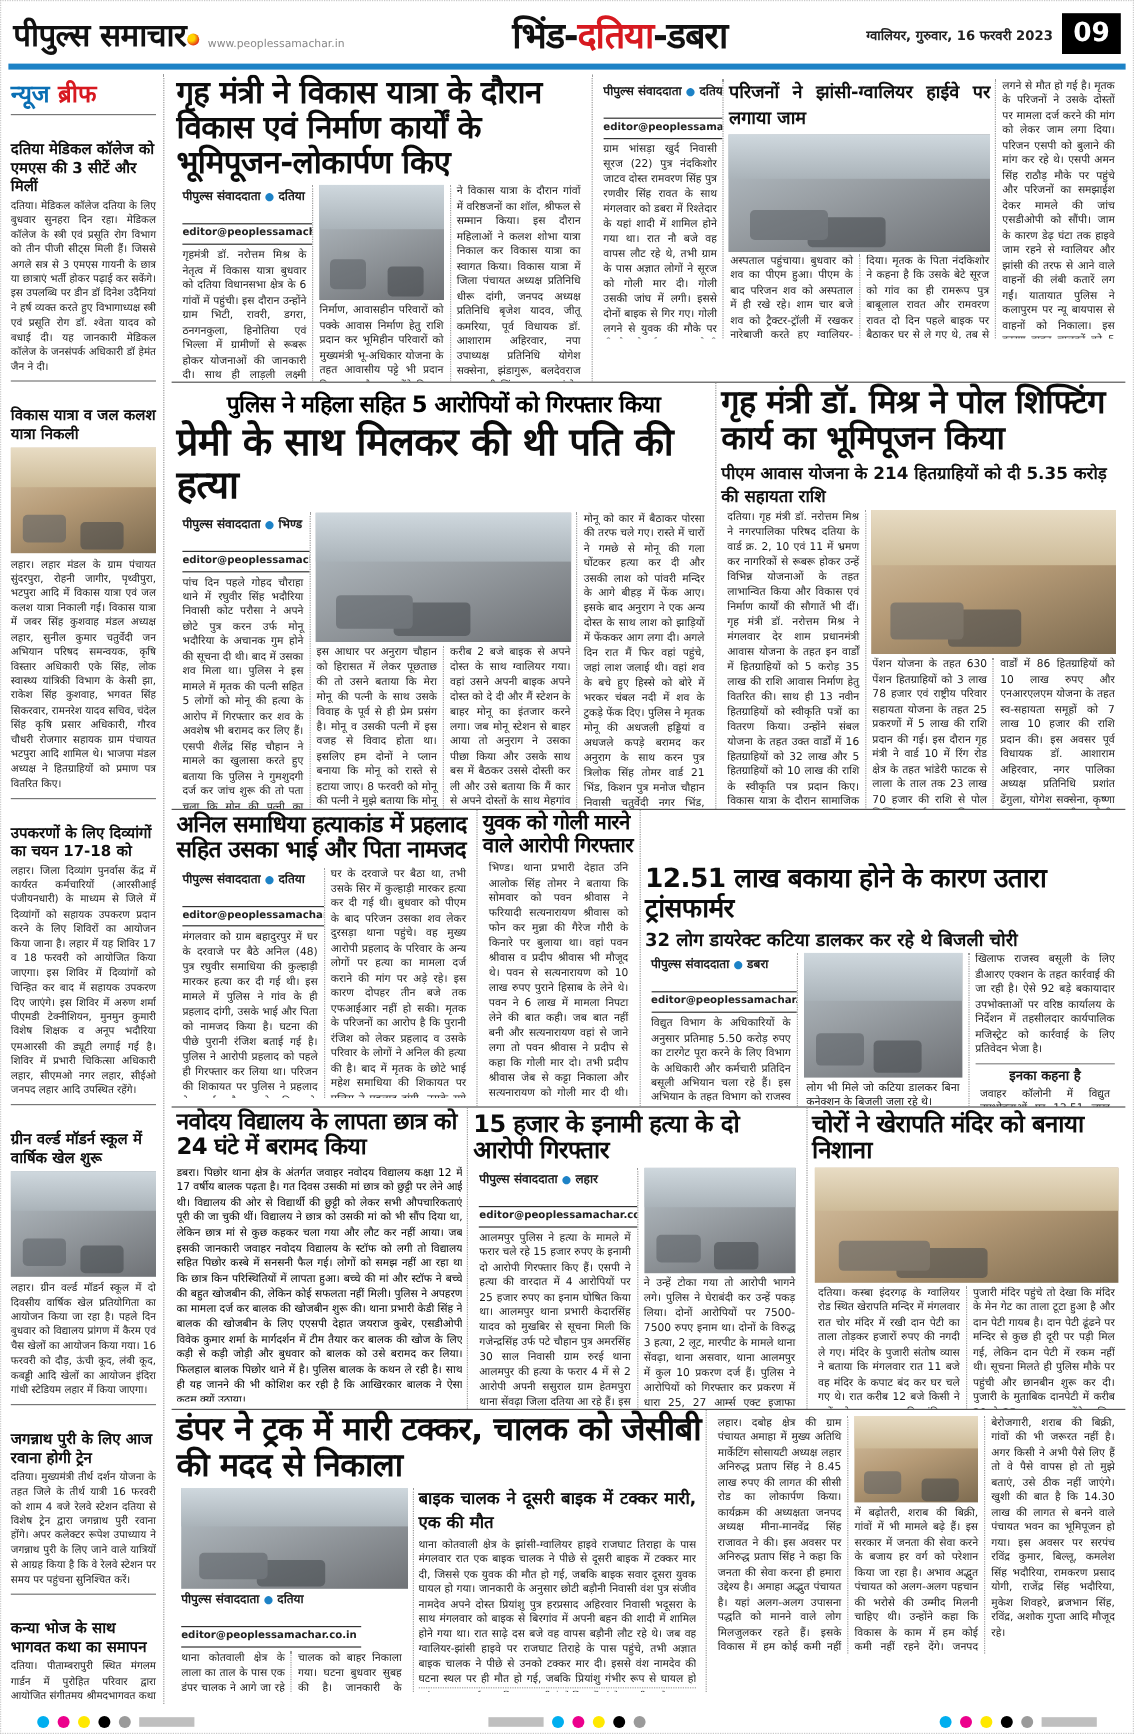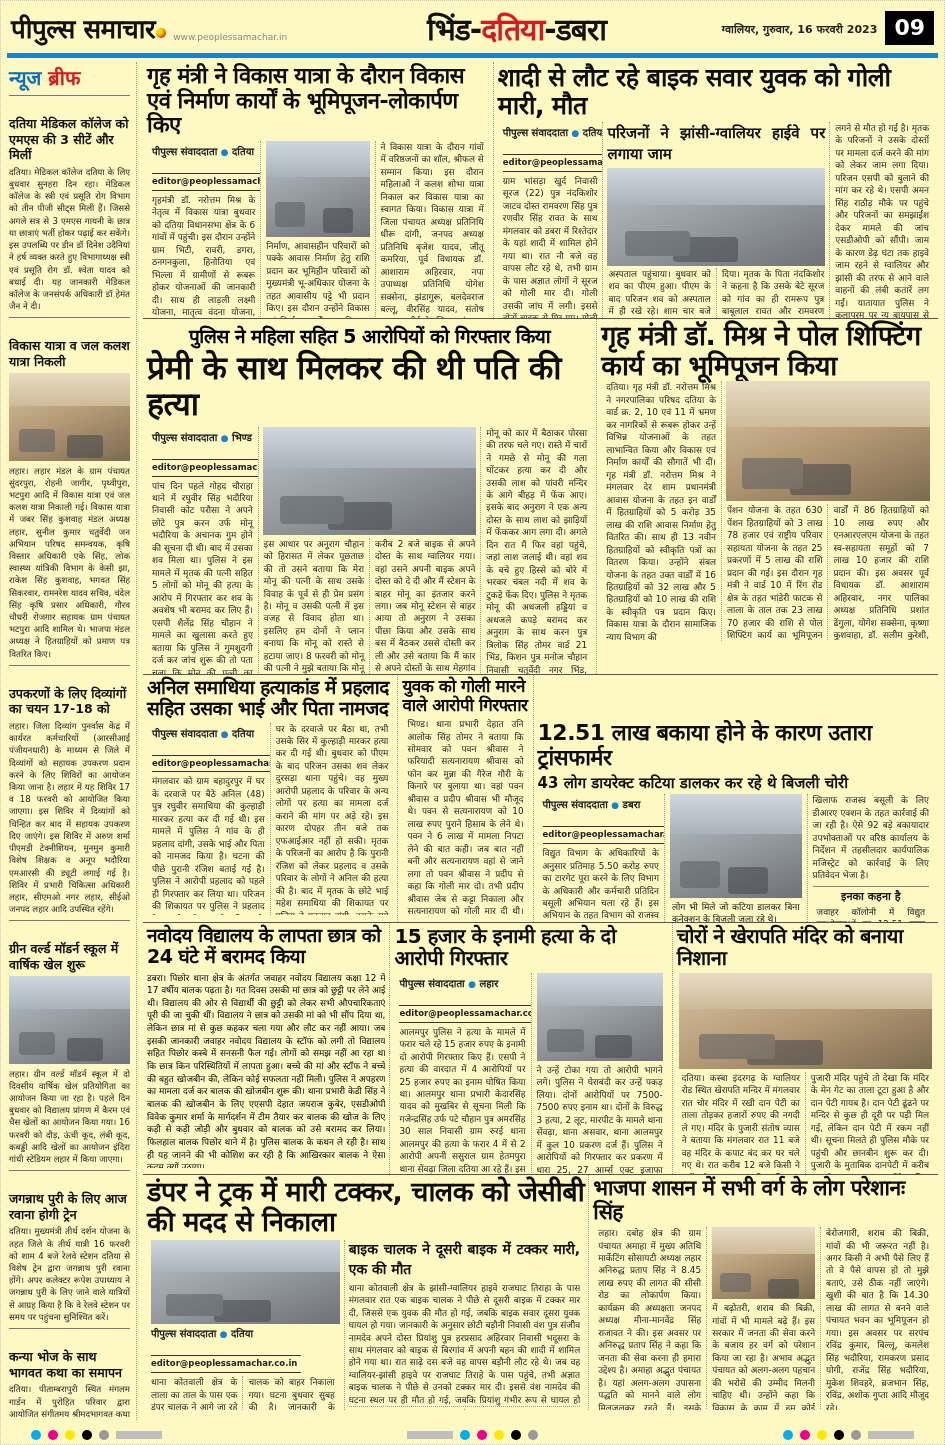--- a/index.html
+++ b/index.html
@@ -1,18 +1,18 @@
 <!DOCTYPE html>
 <html lang="hi"><head>
 <meta charset="utf-8">
 <style>
   * { margin:0; padding:0; box-sizing:border-box; }
   html,body { background:#e9e9e9; }
   body { font-family:"DejaVu Sans","Liberation Sans",sans-serif; }
-  .page { position:relative; width:945px; height:1445px; margin:0 auto; background:#fef9c3;
+  .page { position:relative; width:945px; height:1445px; margin:0 auto; background:#ffffff;
           border:1px dotted #c9c9c9; overflow:hidden; }
 
   
   .mast { display:flex; align-items:center; height:52px; padding:4px 10px 2px 10px; }
   .logo-wrap { display:flex; align-items:flex-end; gap:6px; width:300px; }
   .logo { font-size:26px; font-weight:bold; color:#111; letter-spacing:-0.5px; white-space:nowrap; }
   .logo-dot { display:inline-block; width:10px; height:10px; border-radius:50%;
               background:radial-gradient(circle at 35% 35%, #ffd400 30%, #e1251b 75%); margin:0 1px; }
   .logo-url { font-size:9px; color:#888; padding-bottom:4px; }
   .edition { flex:1; text-align:center; font-size:30px; font-weight:bold; color:#111; letter-spacing:-1px; }
@@ -117,39 +117,38 @@
       <div class="bitem">
         <div class="bhl">कन्या भोज के साथ भागवत कथा का समापन</div>
         <div class="bbody">दतिया। पीताम्बरापुरी स्थित मंगलम गार्डन में पुरोहित परिवार द्वारा आयोजित संगीतमय श्रीमदभागवत कथा का बुधवार को हवन, पूर्णाहुति और कन्या भोज के साथ समापन हो गया। इस अवसर पर कथा पारीक्षित पं. विद्या-रामस्वरूप पुरोहित, सुरेश, बालकृष्ण, राजेन्द्र, रामप्रकाश, हरिराम, अनिल, देवेन्द्र, धर्मेंद्र, संजीव, मनोज, संतोष, विनोद, प्रमोद, पंकज, संदीप, नीरज, विनीत, पीयूष, शुभेन्दु, वासुदेव, माधव व शांतनु पुरोहित आदि मौजूद रहे।</div>
       </div>
     </aside>
 
     <main>
 
       <div class="row" style="height:256px;">
         <section class="art" style="width:44%; padding:2px 4px;">
-          <div class="hl" style="font-size:22px;">गृह मंत्री ने विकास यात्रा के दौरान विकास एवं निर्माण कार्यों के भूमिपूजन-लोकार्पण किए</div>
+          <div class="hl" style="font-size:26px;">गृह मंत्री ने विकास यात्रा के दौरान विकास एवं निर्माण कार्यों के भूमिपूजन-लोकार्पण किए</div>
           <div class="cols" style="height:188px; margin-top:3px;">
             <div class="col">
               <div class="byline">
                 <div class="who"><span>पीपुल्स संवाददाता</span> <span class="dot">●</span> <span>दतिया</span></div>
                 <div class="mail">editor@peoplessamachar.co.in</div>
               </div>
               <span>गृहमंत्री डॉ. नरोत्तम मिश्र के नेतृत्व में विकास यात्रा बुधवार को दतिया विधानसभा क्षेत्र के 6 गांवों में पहुंची। इस दौरान उन्होंने ग्राम भिटी, रावरी, डगरा, ठनगनकुला, हिनोतिया एवं भिल्ला में ग्रामीणों से रूबरू होकर योजनाओं की जानकारी दी। साथ ही लाड़ली लक्ष्मी योजना, मातृत्व वंदना योजना, प्रधानमंत्री एवं मुख्यमंत्री कृषक सम्मान निधि योजना के तहत हितग्राहियों को लाभान्वित भी किया। गृह मंत्री ने शौचालय</span>
             </div>
             <div class="col">
               <div class="photo" style="height:96px; margin-bottom:3px;"></div>
               <span>निर्माण, आवासहीन परिवारों को पक्के आवास निर्माण हेतु राशि प्रदान कर भूमिहीन परिवारों को मुख्यमंत्री भू-अधिकार योजना के तहत आवासीय पट्टे भी प्रदान किए। इस दौरान उन्होंने विकास एवं निर्माण कार्यों का भूमिपूजन एवं लोकार्पण भी किया। गृह मंत्री</span>
             </div>
             <div class="col">ने विकास यात्रा के दौरान गांवों में वरिष्ठजनों का शॉल, श्रीफल से सम्मान किया। इस दौरान महिलाओं ने कलश शोभा यात्रा निकाल कर विकास यात्रा का स्वागत किया। विकास यात्रा में जिला पंचायत अध्यक्ष प्रतिनिधि धीरू दांगी, जनपद अध्यक्ष प्रतिनिधि बृजेश यादव, जीतू कमरिया, पूर्व विधायक डॉ. आशाराम अहिरवार, नपा उपाध्यक्ष प्रतिनिधि योगेश सक्सेना, झंडागुरू, बलदेवराज बल्लू, वीरसिंह यादव, संतोष यादव, सीईओ जिला पंचायत कमलेश भार्गव आदि उपस्थित थे।</div>
           </div>
         </section>
 
         <section class="art vsep" style="width:56%; padding:2px 4px;">
-          <div class="hl" style="font-size:25px;">शादी से लौट रहे बाइक सवार युवक को गोली मारी, मौत</div>
           <div class="cols" style="height:216px; margin-top:2px;">
             <div class="col" style="flex:0 0 24%;">
               <div class="byline">
                 <div class="who"><span>पीपुल्स संवाददाता</span> <span class="dot">●</span> <span>दतिया</span></div>
                 <div class="mail">editor@peoplessamachar.co.in</div>
               </div>
               <span>ग्राम भांसड़ा खुर्द निवासी सूरज (22) पुत्र नंदकिशोर जाटव दोस्त रामवरण सिंह पुत्र रणवीर सिंह रावत के साथ मंगलवार को डबरा में रिश्तेदार के यहां शादी में शामिल होने गया था। रात नौ बजे वह वापस लौट रहे थे, तभी ग्राम के पास अज्ञात लोगों ने सूरज को गोली मार दी। गोली उसकी जांघ में लगी। इससे दोनों बाइक से गिर गए। गोली लगने से युवक की मौके पर ही मौत हो गई। रामवरण ने ही घटना की सूचना मृतक के परिजनों को दी। जानकारी मिलने पर पुलिस मौके पर पहुंची और शव को जिला</span>
             </div>
             <div class="col" style="flex:0 0 52%; padding:0;">
               <div class="sub" style="font-size:15px; padding:1px 4px;">परिजनों ने झांसी-ग्वालियर हाईवे पर लगाया जाम</div>
@@ -182,20 +181,21 @@
                 <div class="col">इस आधार पर अनुराग चौहान को हिरासत में लेकर पूछताछ की तो उसने बताया कि मेरा मोनू की पत्नी के साथ उसके विवाह के पूर्व से ही प्रेम प्रसंग है। मोनू व उसकी पत्नी में इस वजह से विवाद होता था। इसलिए हम दोनों ने प्लान बनाया कि मोनू को रास्ते से हटाया जाए। 8 फरवरी को मोनू की पत्नी ने मुझे बताया कि मोनू अंडमान एक्सप्रेस से ग्वालियर आ रहा है। वह 9 फरवरी को दोपहर में ग्वालियर पहुंचेगा। इसके बाद अनुराग 9 फरवरी को दोपहर</div>
                 <div class="col">करीब 2 बजे बाइक से अपने दोस्त के साथ ग्वालियर गया। वहां उसने अपनी बाइक अपने दोस्त को दे दी और मैं स्टेशन के बाहर मोनू का इंतजार करने लगा। जब मोनू स्टेशन से बाहर आया तो अनुराग ने उसका पीछा किया और उसके साथ बस में बैठकर उससे दोस्ती कर ली और उसे बताया कि मैं कार से अपने दोस्तों के साथ मेहगांव से पोरसा जा रहा हूं। तुम्हें भी घर छोड़ दूंगा। जब वे छोटा गांव पहुंचे तो वहां अनुराग को उसके 3 दोस्त मिले। उनके साथ</div>
               </div>
             </div>
             <div class="col">मोनू को कार में बैठाकर पोरसा की तरफ चले गए। रास्ते में चारों ने गमछे से मोनू की गला घोंटकर हत्या कर दी और उसकी लाश को पांवरी मन्दिर के आगे बीहड़ में फेंक आए। इसके बाद अनुराग ने एक अन्य दोस्त के साथ लाश को झाड़ियों में फेंककर आग लगा दी। अगले दिन रात मैं फिर वहां पहुंचे, जहां लाश जलाई थी। वहां शव के बचे हुए हिस्से को बोरे में भरकर चंबल नदी में शव के टुकड़े फेंक दिए। पुलिस ने मृतक मोनू की अधजली हड्डियां व अधजले कपड़े बरामद कर अनुराग के साथ करन पुत्र त्रिलोक सिंह तोमर वार्ड 21 भिंड, किशन पुत्र मनोज चौहान निवासी चतुर्वेदी नगर भिंड, शैलेंद्र पुत्र रामवरण बघेल ककहरा नयागांव भिंड और मृतक की पत्नी निवासी परोसा थाना गोरमी भिंड को गिरफ्तार कर लिया।</div>
           </div>
         </section>
 
         <section class="art vsep" style="width:43%; padding:2px 4px;">
           <div class="hl" style="font-size:27px;">गृह मंत्री डॉ. मिश्र ने पोल शिफ्टिंग कार्य का भूमिपूजन किया</div>
+          <div class="sub" style="font-size:14px; margin:3px 0;">पीएम आवास योजना के 214 हितग्राहियों को दी 5.35 करोड़ की सहायता राशि</div>
           <div class="cols" style="height:260px;">
             <div class="col">दतिया। गृह मंत्री डॉ. नरोत्तम मिश्र ने नगरपालिका परिषद दतिया के वार्ड क्र. 2, 10 एवं 11 में भ्रमण कर नागरिकों से रूबरू होकर उन्हें विभिन्न योजनाओं के तहत लाभान्वित किया और विकास एवं निर्माण कार्यों की सौगातें भी दीं। गृह मंत्री डॉ. नरोत्तम मिश्र ने मंगलवार देर शाम प्रधानमंत्री आवास योजना के तहत इन वार्डों में हितग्राहियों को 5 करोड़ 35 लाख की राशि आवास निर्माण हेतु वितरित की। साथ ही 13 नवीन हितग्राहियों को स्वीकृति पत्रों का वितरण किया। उन्होंने संबल योजना के तहत उक्त वार्डों में 16 हितग्राहियों को 32 लाख और 5 हितग्राहियों को 10 लाख की राशि के स्वीकृति पत्र प्रदान किए। विकास यात्रा के दौरान सामाजिक न्याय विभाग की</div>
             <div class="col" style="flex:0 0 64%; padding:0;">
               <div class="photo warm" style="height:120px; margin:0 4px 3px 4px;"></div>
               <div class="cols" style="height:136px;">
                 <div class="col">पेंशन योजना के तहत 630 पेंशन हितग्राहियों को 3 लाख 78 हजार एवं राष्ट्रीय परिवार सहायता योजना के तहत 25 प्रकरणों में 5 लाख की राशि प्रदान की गई। इस दौरान गृह मंत्री ने वार्ड 10 में रिंग रोड क्षेत्र के तहत भांडेरी फाटक से लाला के ताल तक 23 लाख 70 हजार की राशि से पोल शिफ्टिंग कार्य का भूमिपूजन किया। उन्होंने इस दौरान पीएम स्वनिधि योजना के तहत उक्त</div>
                 <div class="col">वार्डों में 86 हितग्राहियों को 10 लाख रुपए और एनआरएलएम योजना के तहत स्व-सहायता समूहों को 7 लाख 10 हजार की राशि प्रदान की। इस अवसर पूर्व विधायक डॉ. आशाराम अहिरवार, नगर पालिका अध्यक्ष प्रतिनिधि प्रशांत ढेंगुला, योगेश सक्सेना, कृष्णा कुशवाहा, डॉ. सलीम कुरेशी, गोविंद ज्ञानानी सहित वार्डों के पार्षद उपस्थित रहे।</div>
               </div>
             </div>
           </div>
@@ -219,21 +219,21 @@
 
         <section class="art vsep" style="width:17%; padding:2px 4px;">
           <div class="hl" style="font-size:17px;">युवक को गोली मारने वाले आरोपी गिरफ्तार</div>
           <div class="cols" style="height:196px; margin-top:3px;">
             <div class="col">भिण्ड। थाना प्रभारी देहात उनि आलोक सिंह तोमर ने बताया कि सोमवार को पवन श्रीवास ने फरियादी सत्यनारायण श्रीवास को फोन कर मुन्ना की गैरेज गौरी के किनारे पर बुलाया था। वहां पवन श्रीवास व प्रदीप श्रीवास भी मौजूद थे। पवन से सत्यनारायण को 10 लाख रुपए पुराने हिसाब के लेने थे। पवन ने 6 लाख में मामला निपटा लेने की बात कही। जब बात नहीं बनी और सत्यनारायण वहां से जाने लगा तो पवन श्रीवास ने प्रदीप से कहा कि गोली मार दो। तभी प्रदीप श्रीवास जेब से कट्टा निकाला और सत्यनारायण को गोली मार दी थी। पुलिस ने आरोपियों को गिरफ्तार कर कट्टा बरामद कर लिया है।</div>
           </div>
         </section>
 
         <section class="art vsep" style="width:51%; padding:2px 4px;">
           <div class="hl" style="font-size:22px;margin-top:44px;">12.51 लाख बकाया होने के कारण उतारा ट्रांसफार्मर</div>
-          <div class="sub" style="font-size:15px; margin:2px 0;">43 लोग डायरेक्ट कटिया डालकर कर रहे थे बिजली चोरी</div>
+          <div class="sub" style="font-size:15px; margin:2px 0;">32 लोग डायरेक्ट कटिया डालकर कर रहे थे बिजली चोरी</div>
           <div class="cols" style="height:196px;">
             <div class="col">
               <div class="byline">
                 <div class="who"><span>पीपुल्स संवाददाता</span> <span class="dot">●</span> <span>डबरा</span></div>
                 <div class="mail">editor@peoplessamachar.co.in</div>
               </div>
               <span>विद्युत विभाग के अधिकारियों के अनुसार प्रतिमाह 5.50 करोड़ रुपए का टारगेट पूरा करने के लिए विभाग के अधिकारी और कर्मचारी प्रतिदिन बसूली अभियान चला रहे हैं। इस अभियान के तहत विभाग को राजस्व की भी प्राप्ति होती है, लेकिन इस शहर में कुछ ऐसे भी उपभोक्ता हैं, जिन पर लाखों रुपए बकाया निकल रहे हैं। बुधवार को विभाग की टीम जवाहर कॉलोनी पहुंची और 56 उपभोक्ताओं पर 12.51 लाख रुपए बकाया होने के कारण 100 केवी का ट्रांसफार्मर उतार लिया। वहां 32 ऐसे</span>
             </div>
             <div class="col" style="flex:0 0 36%;">
               <div class="photo" style="height:104px;"></div>
@@ -306,21 +306,20 @@
               <div style="font-size:8.9px; line-height:1.4; text-align:justify; margin-top:2px; height:124px; overflow:hidden;">थाना कोतवाली क्षेत्र के झांसी-ग्वालियर हाइवे राजघाट तिराहा के पास मंगलवार रात एक बाइक चालक ने पीछे से दूसरी बाइक में टक्कर मार दी, जिससे एक युवक की मौत हो गई, जबकि बाइक सवार दूसरा युवक घायल हो गया। जानकारी के अनुसार छोटी बड़ौनी निवासी वंश पुत्र संजीव नामदेव अपने दोस्त प्रियांशु पुत्र हरप्रसाद अहिरवार निवासी भदूसरा के साथ मंगलवार को बाइक से बिरगांव में अपनी बहन की शादी में शामिल होने गया था। रात साढ़े दस बजे वह वापस बड़ौनी लौट रहे थे। जब वह ग्वालियर-झांसी हाइवे पर राजघाट तिराहे के पास पहुंचे, तभी अज्ञात बाइक चालक ने पीछे से उनको टक्कर मार दी। इससे वंश नामदेव की घटना स्थल पर ही मौत हो गई, जबकि प्रियांशु गंभीर रूप से घायल हो गया। पुलिस मौके पर पहुंची और शव व घायल प्रियांशु को जिला अस्पताल पहुंचाया। प्रियांशु ने वंश की बहन सोनाली नामदेव को मोबाइल पर घटना की जानकारी दी। पुलिस ने अज्ञात बाइक चालक के खिलाफ गैर इरादतन हत्या का मामला दर्ज कर लिया है।</div>
               <div class="cols" style="height:56px; border-top:1px dotted #9a9a9a; padding-top:2px;">
                 <div class="col">फंस गया। दुर्घटना की जानकारी मिलने पर यातायात प्रभारी दीपक साहू मौके पर पहुंचे और करीब आधा घंटा की मशक्कत के बाद</div>
                 <div class="col">केबिन में फंसे रामवीर को बाहर निकलवाकर उसे गंभीर अवस्था में जिला अस्पताल में भर्ती कराया।</div>
               </div>
             </div>
           </div>
         </section>
 
         <section class="art vsep" style="width:44%; padding:2px 4px;">
-          <div class="hl" style="font-size:21px;">भाजपा शासन में सभी वर्ग के लोग परेशानः सिंह</div>
           <div class="cols" style="height:198px; margin-top:3px;">
             <div class="col">लहार। दबोह क्षेत्र की ग्राम पंचायत अमाहा में मुख्य अतिथि मार्केटिंग सोसायटी अध्यक्ष लहार अनिरुद्ध प्रताप सिंह ने 8.45 लाख रुपए की लागत की सीसी रोड का लोकार्पण किया। कार्यक्रम की अध्यक्षता जनपद अध्यक्ष मीना-मानवेंद्र सिंह राजावत ने की। इस अवसर पर अनिरुद्ध प्रताप सिंह ने कहा कि जनता की सेवा करना ही हमारा उद्देश्य है। अमाहा अद्भुत पंचायत है। यहां अलग-अलग उपासना पद्धति को मानने वाले लोग मिलजुलकर रहते हैं। इसके विकास में हम कोई कमी नहीं रहने देंगे, भाजपा किसी का भला नहीं कर सकती। उन्होंने शिवराज सरकार पर आरोप लगाते हुए कहा कि इस सरकार में मप्र में चोरी, किसान परेशान, गैस सिलेंडर की कीमतों</div>
             <div class="col">
               <div class="photo warm" style="height:72px; margin-bottom:3px;"></div>
               <span>में बढ़ोतरी, शराब की बिक्री, गांवों में भी मामले बढ़े हैं। इस सरकार में जनता की सेवा करने के बजाय हर वर्ग को परेशान किया जा रहा है। अभाव अद्भुत पंचायत को अलग-अलग पहचान की भरोसे की उम्मीद मिलनी चाहिए थी। उन्होंने कहा कि विकास के काम में हम कोई कमी नहीं रहने देंगे। जनपद पंचायत अध्यक्ष प्रतिनिधि मानवेंद्र सिंह राजावत ने अब जब भी मामलों की स्वीकृति होगी, शिलान्यास, भूमिपूजन कराया जाएगा।</span>
             </div>
             <div class="col">बेरोजगारी, शराब की बिक्री, गांवों की भी जरूरत नहीं है। अगर किसी ने अभी पैसे लिए हैं तो वे पैसे वापस हो तो मुझे बताएं, उसे ठीक नहीं जाएंगे। खुशी की बात है कि 14.30 लाख की लागत से बनने वाले पंचायत भवन का भूमिपूजन हो गया। इस अवसर पर सरपंच रविंद्र कुमार, बिल्लू, कमलेश सिंह भदौरिया, रामकरण प्रसाद योगी, राजेंद्र सिंह भदौरिया, मुकेश शिवहरे, ब्रजभान सिंह, रविंद्र, अशोक गुप्ता आदि मौजूद रहे।</div>
           </div>
         </section>
       </div>

